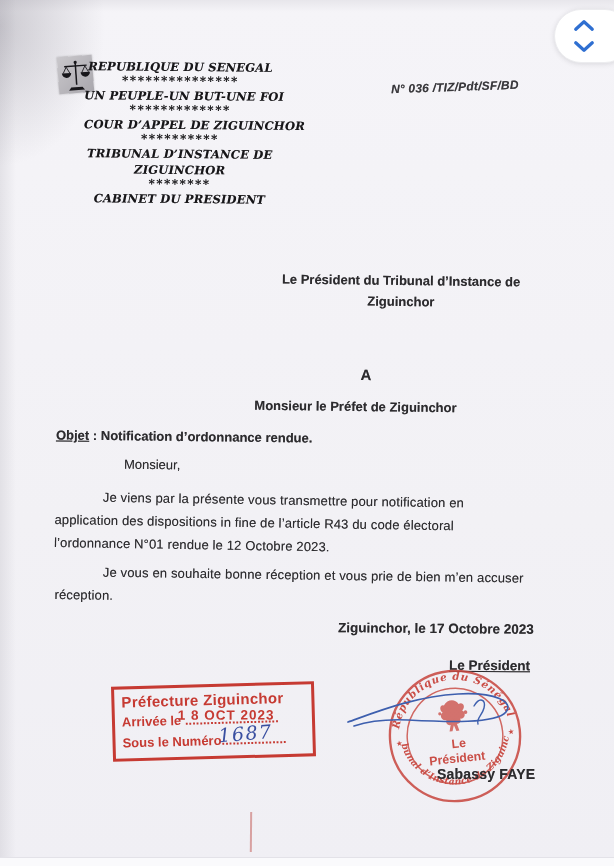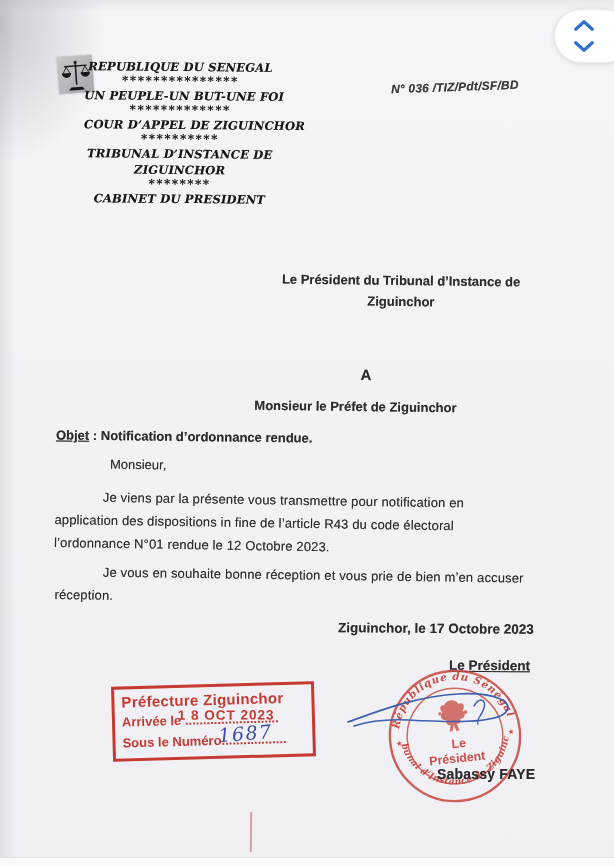--- a/index.html
+++ b/index.html
@@ -34,21 +34,21 @@
 
   .sender-title { position:absolute; left:256px; top:270px; width:290px; text-align:center;
     font-weight:bold; font-size:13px; line-height:21px; transform:rotate(0.7deg); }
   .particle-a { position:absolute; left:336px; top:366px; width:60px; text-align:center;
     font-weight:bold; font-size:15px; transform:rotate(0.7deg); }
   .recipient { position:absolute; left:213px; top:399px; width:285px; text-align:center;
     font-weight:bold; font-size:13px; transform:rotate(0.7deg); }
   .subject { position:absolute; left:56px; top:429px; font-size:13px; font-weight:bold;
     transform:rotate(0.7deg); }
   .subject .label { text-decoration:underline; }
-  .salutation { position:absolute; left:110px; top:457px; font-size:13px; transform:rotate(0.7deg); }
+  .salutation { position:absolute; left:124px; top:457px; font-size:13px; transform:rotate(0.7deg); }
 
   .para { font-size:13px; line-height:23px; letter-spacing:0.15px; }
   .para1 { position:absolute; left:55px; top:485px; width:492px; transform:rotate(0.9deg); transform-origin:0 0; }
   .para2 { position:absolute; left:55px; top:560px; width:500px; transform:rotate(0.8deg); transform-origin:0 0; }
   .indent { text-indent:48px; }
 
   .dateline { position:absolute; left:338px; top:621px; font-weight:bold; font-size:13.5px; transform:rotate(0.5deg); }
   .sig-title { position:absolute; left:449px; top:650px; font-weight:bold; font-size:13.5px;
     text-decoration:underline; transform:rotate(0.5deg);margin-top:8px; }
   .signatory { position:absolute; left:437px; top:766px; font-weight:bold; font-size:14px; letter-spacing:0.2px; }

